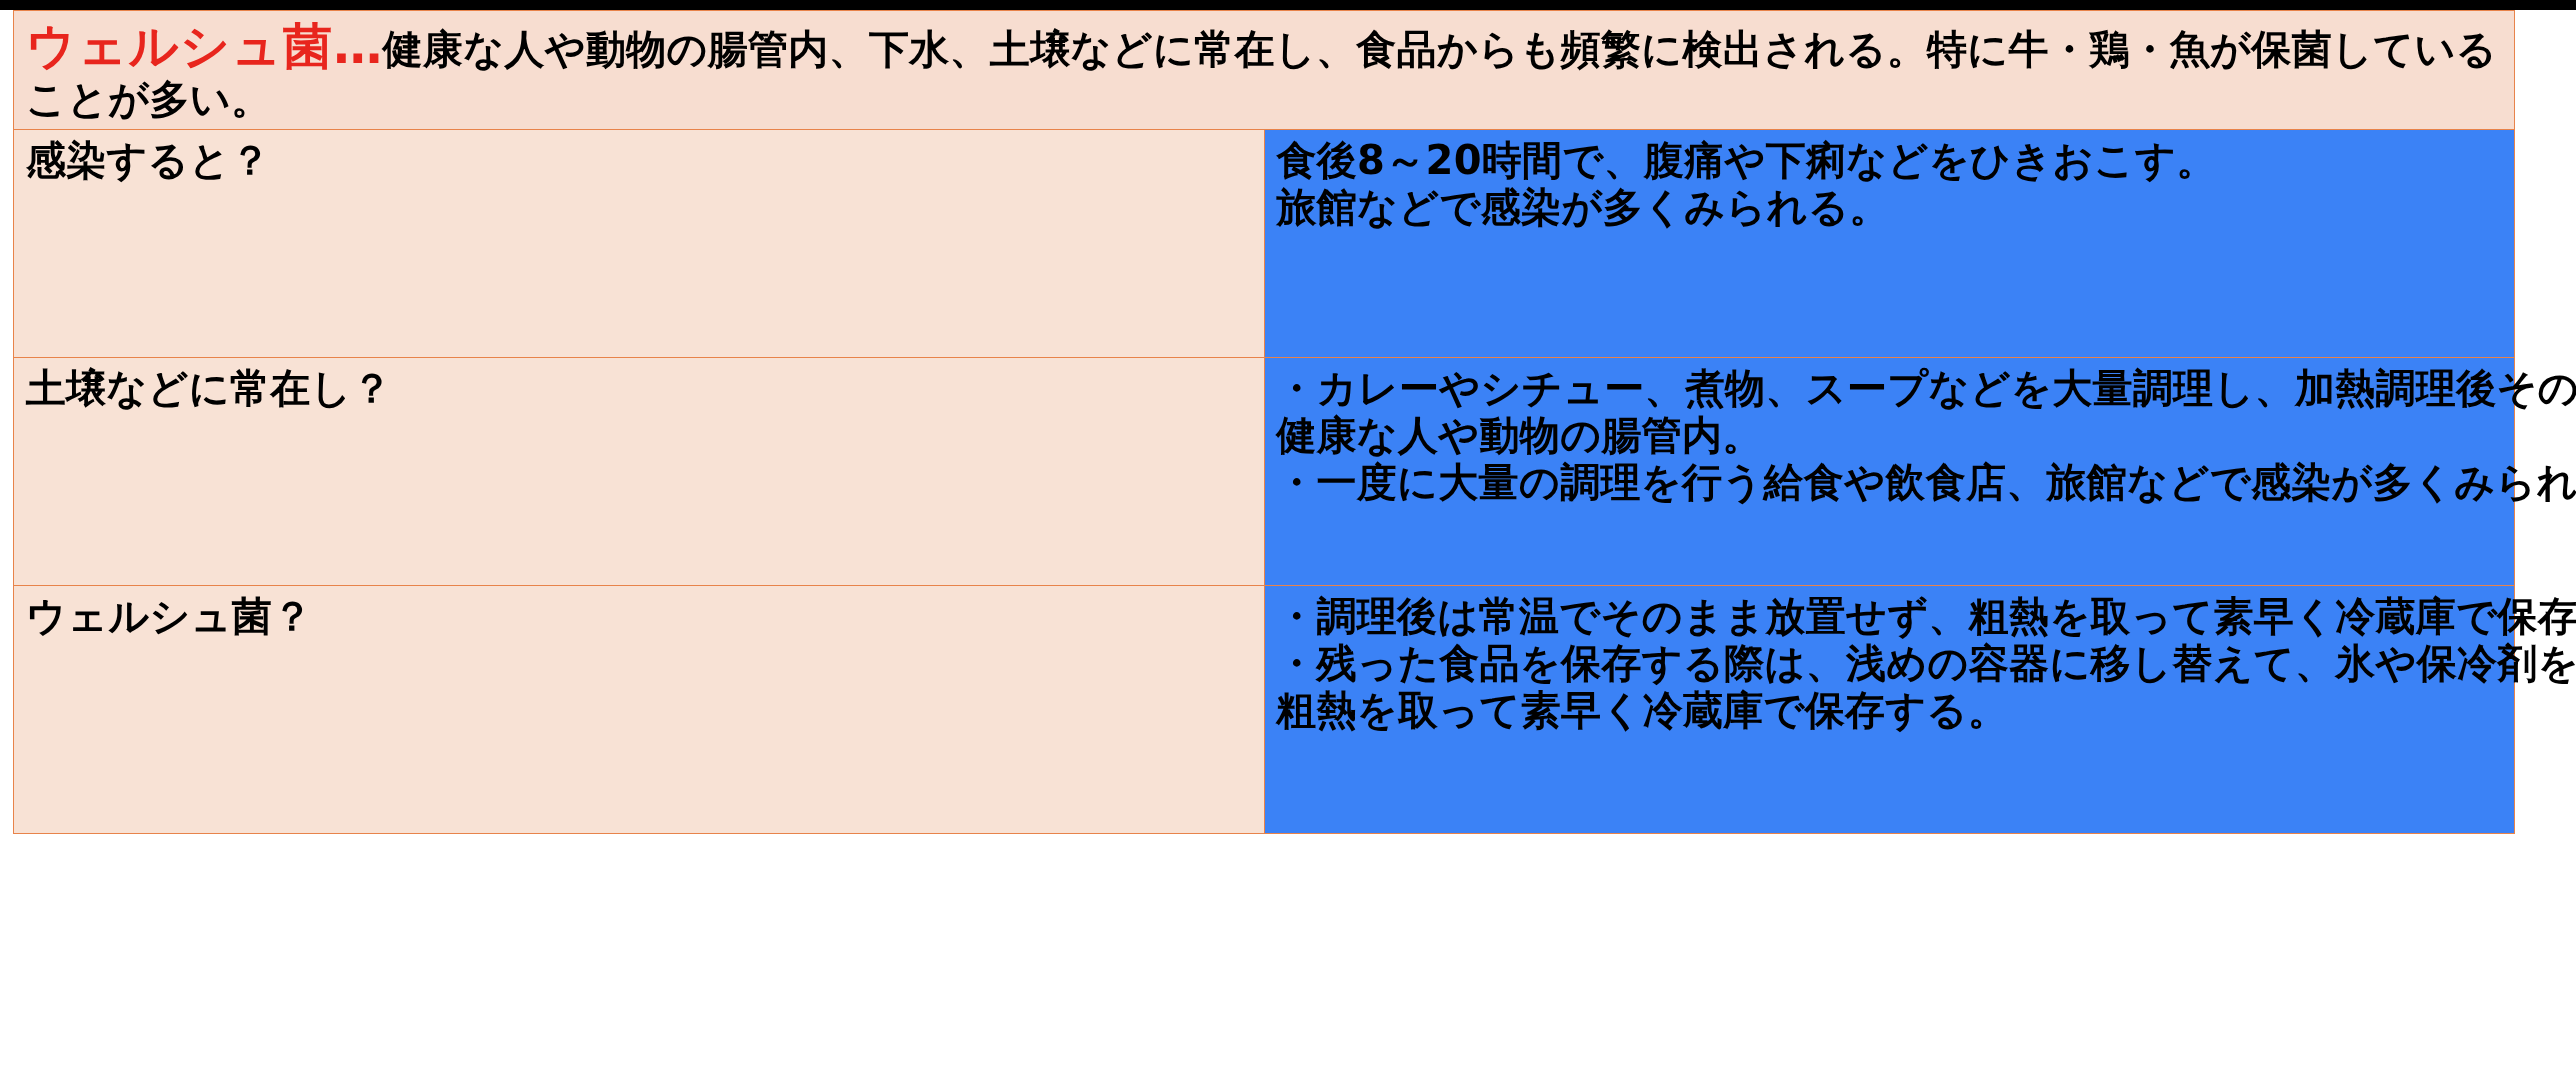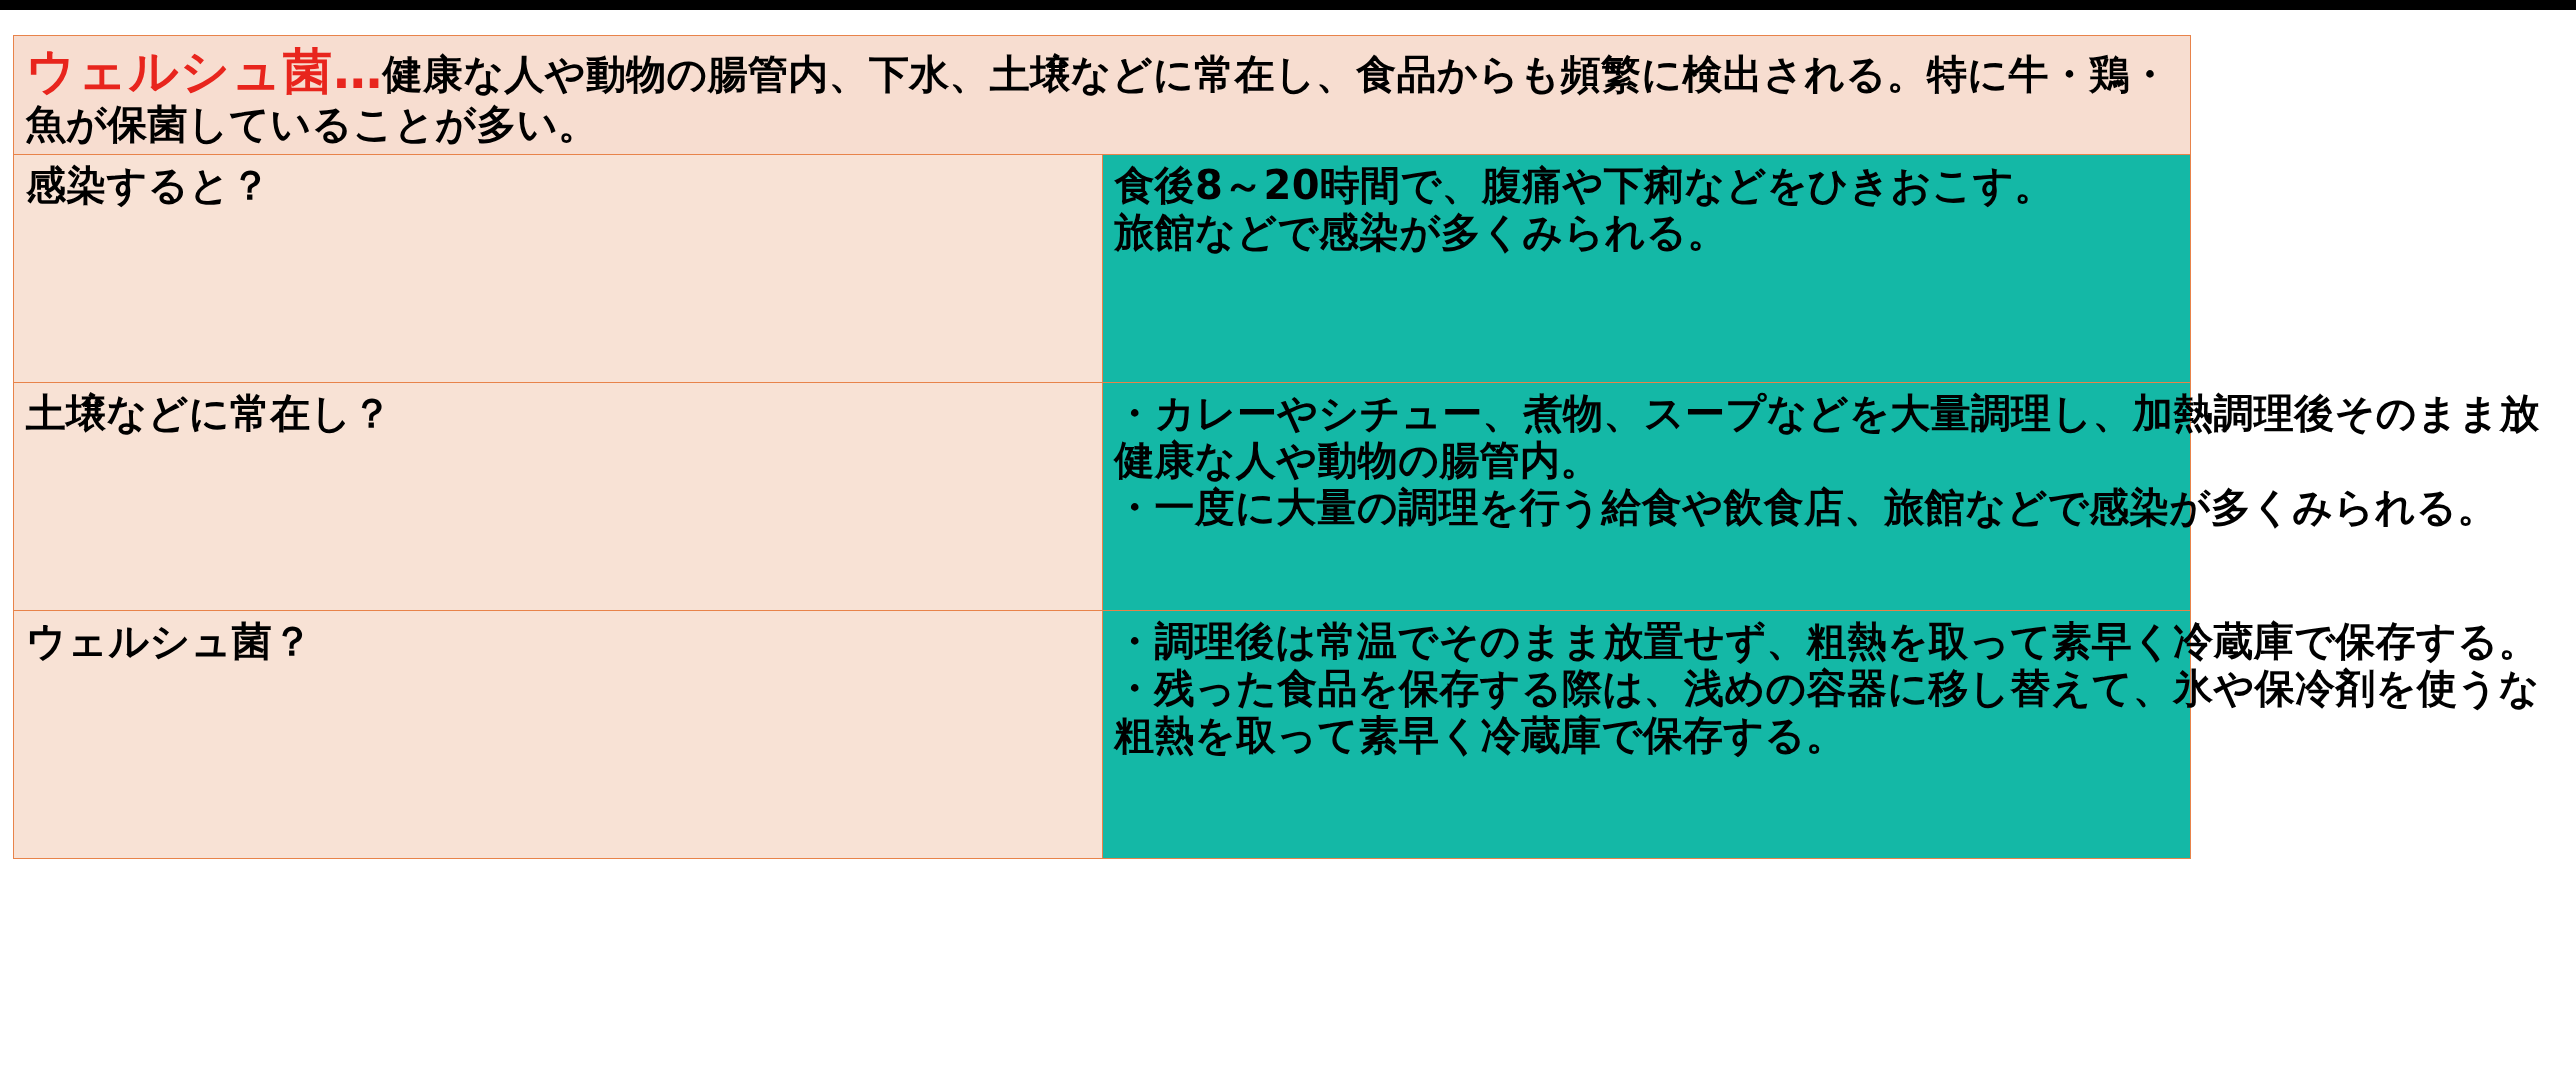--- a/index.html
+++ b/index.html
@@ -30,22 +30,21 @@
   }
   .table-wrap {
     position: absolute;
     left: 13px;
     top: 10.4px;
     width: 2550px;
   }
   table.info {
     border-collapse: collapse;
     table-layout: fixed;
-    width: 2178px;
-    margin-top: 25px;
+    width: 2502px;
   }
   table.info td {
     border: 1.9px solid #e8834a;
     vertical-align: top;
     padding: 6.5px 10.4px 6.5px 11.7px;
     font-size: 40px;
     line-height: 1.18;
     color: #000000;
     font-weight: 700;
     letter-spacing: 0.3px;
@@ -75,21 +74,21 @@
   }
   
   .label-cell {
     width: 604px;
     background: #f8e2d5;
     font-size: 40px;
     font-weight: 700;
     padding-top: 9px;
   }
   .body-cell {
-    background: #14b8a6;
+    background: #3b82f6;
     padding-top: 9px;
   }
   .body-cell .line {
     display: block;
     white-space: nowrap;
   }
   .r1 .label-cell, .r1 .body-cell { height: 214px; padding-left: 12px; }
   .r2 .label-cell, .r2 .body-cell { height: 214px; }
   .r3 .label-cell, .r3 .body-cell { height: 234px; }
 </style>

